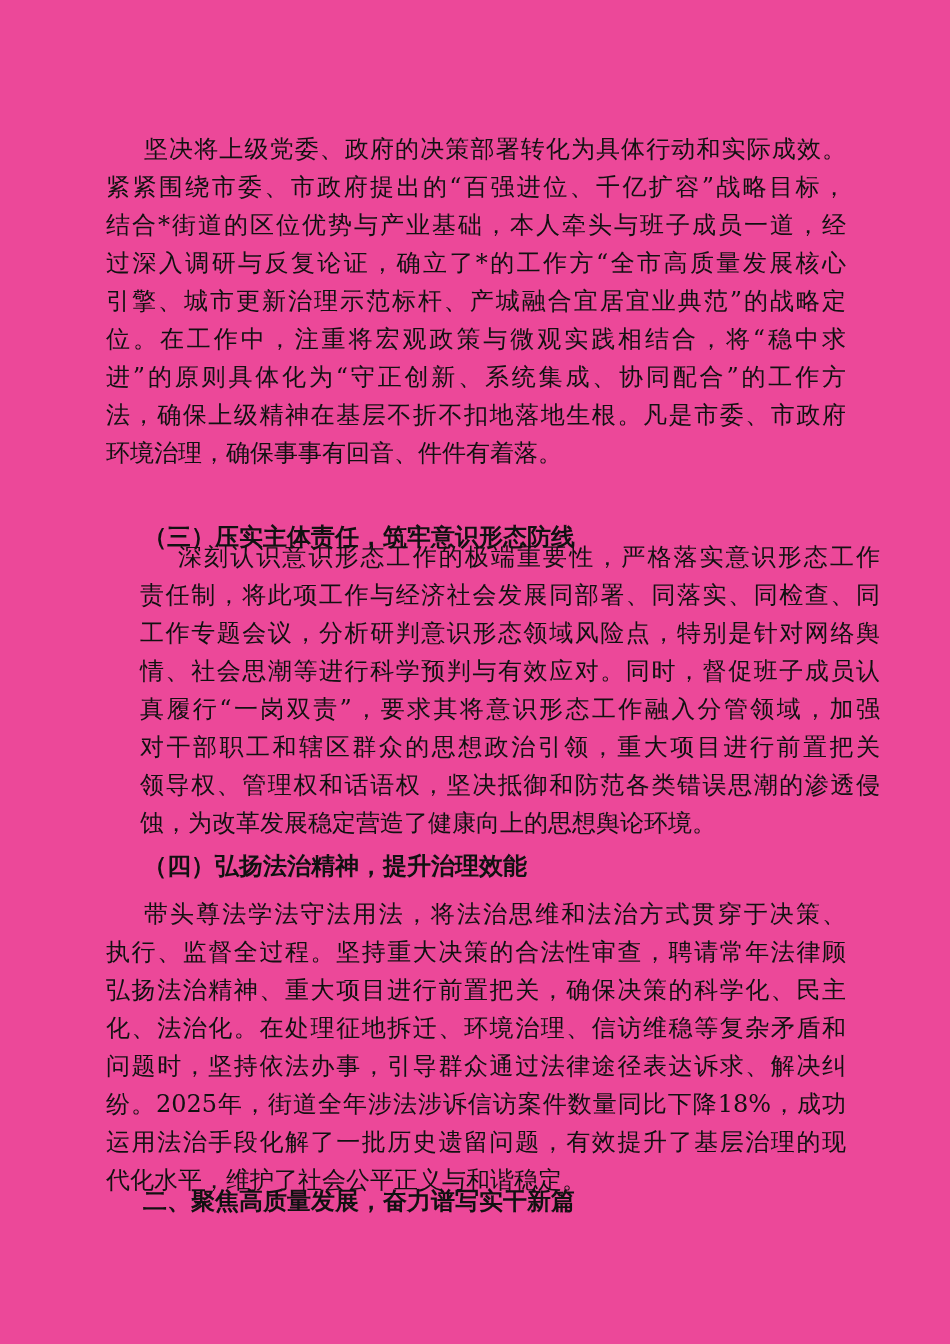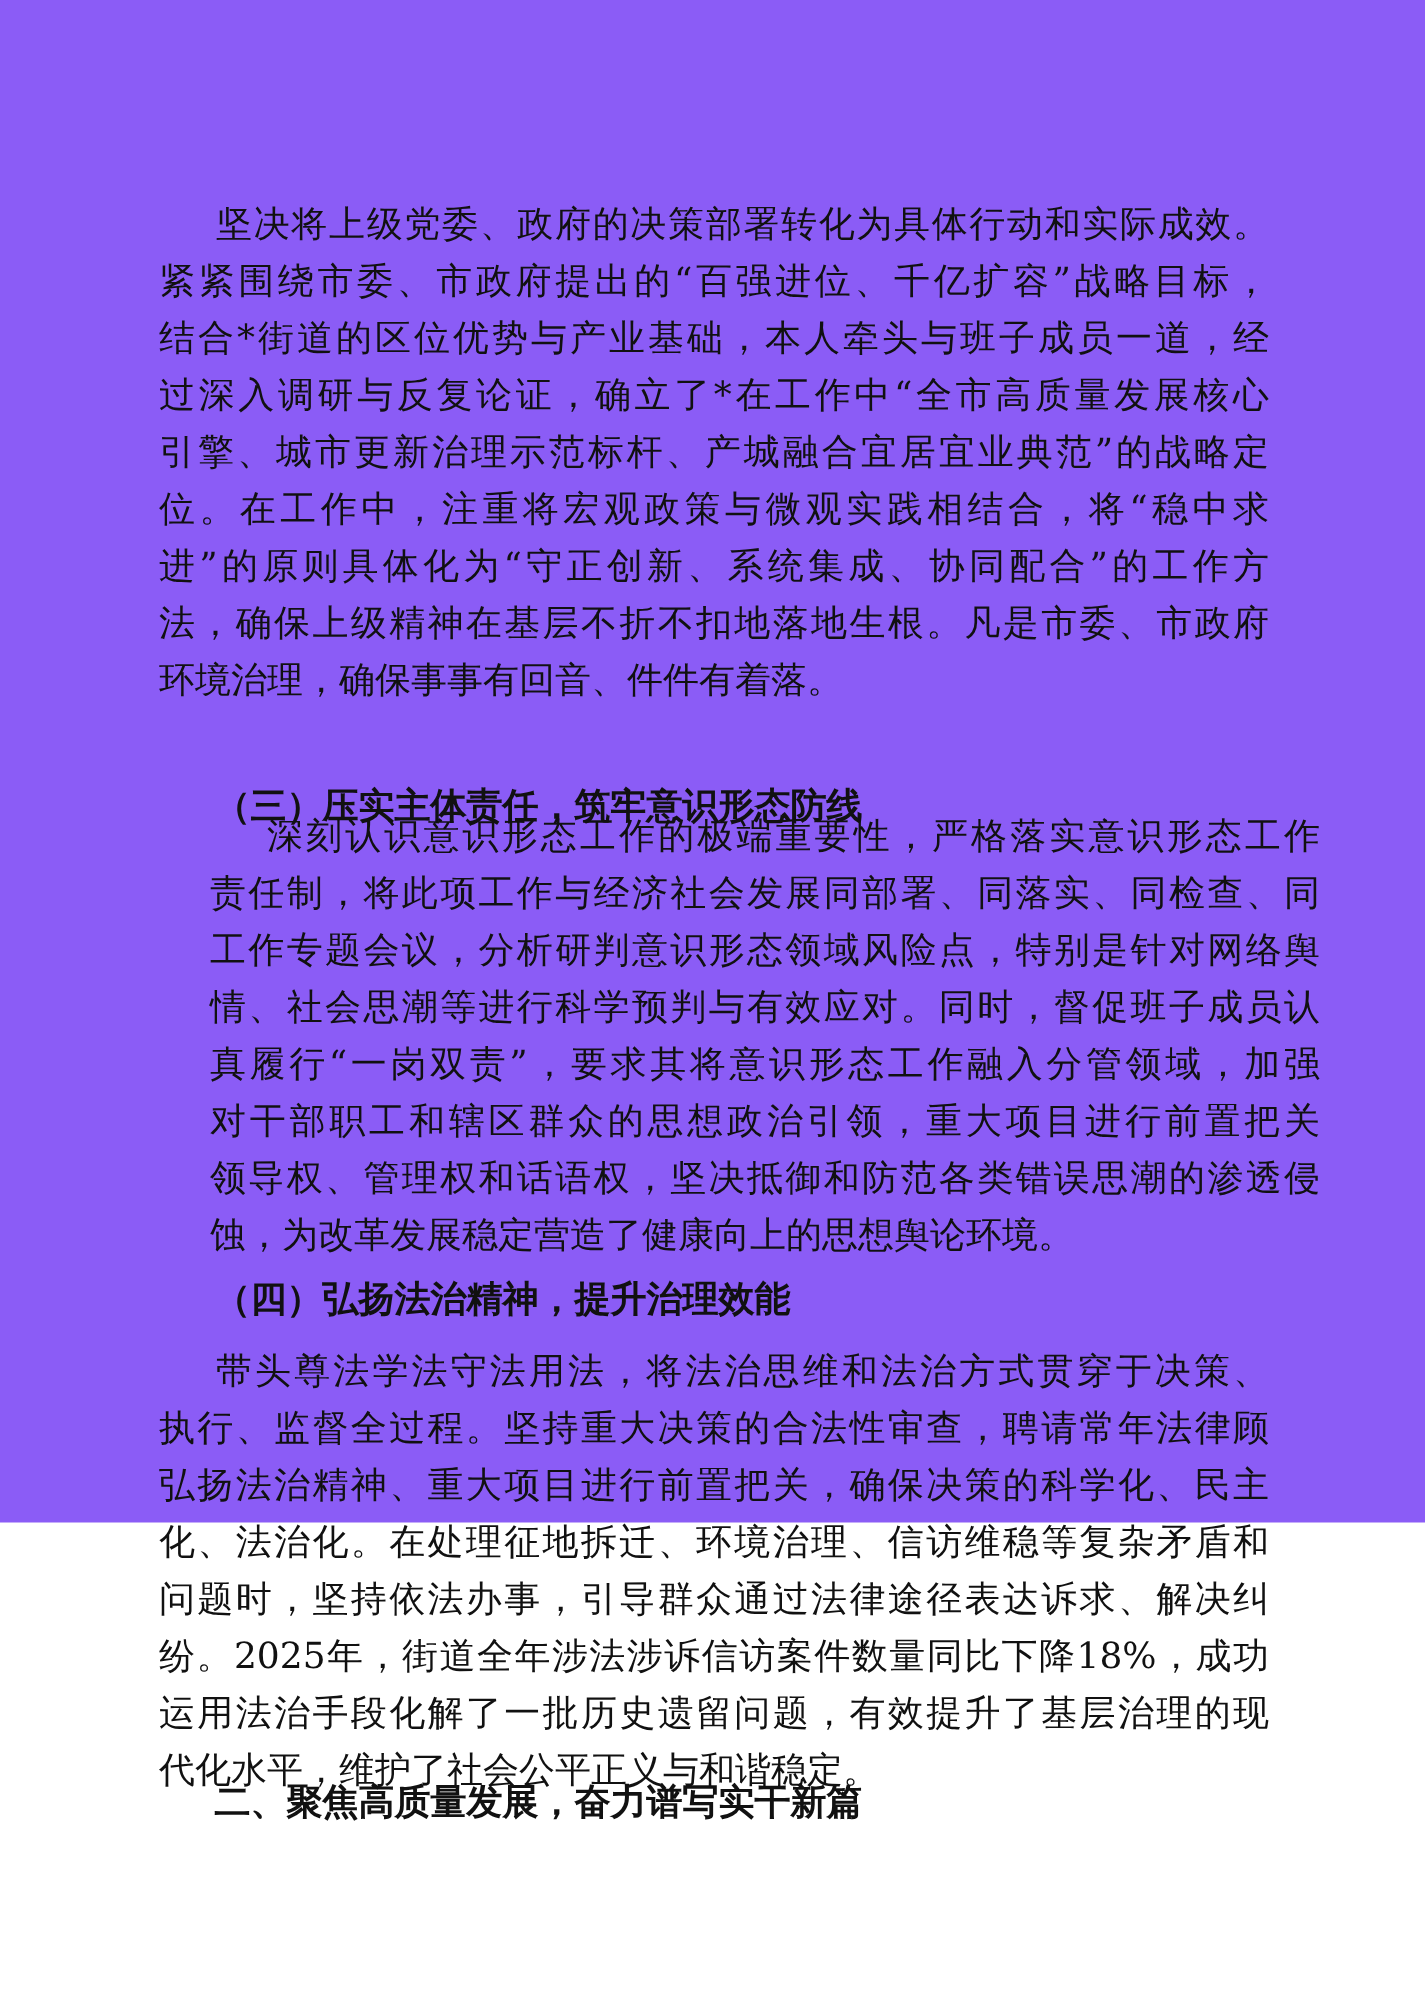--- a/index.html
+++ b/index.html
@@ -13,22 +13,22 @@
       position: relative;
       overflow: hidden;
       font-family: "DejaVu Serif", "Liberation Serif", serif;
       color: #111111;
     }
     .page {
       position: absolute;
       left: 0;
       top: 0;
       width: 950px;
-      height: 1015px;
-      background: #8b5cf6;
+      height: 1344px;
+      background: #ec4899;
     }
     .block {
       position: absolute;
       left: 106px;
       width: 740px;
     }
     .line {
       height: 38px;
       line-height: 38px;
       font-size: 24px;
@@ -57,21 +57,21 @@
   </style>
 </head>
 <body>
 
 <div class="page">
 
   <div class="block" style="top:130px;">
     <div class="line indent">坚决将上级党委、政府的决策部署转化为具体行动和实际成效。</div>
     <div class="line">紧紧围绕市委、市政府提出的“百强进位、千亿扩容”战略目标，</div>
     <div class="line">结合*街道的区位优势与产业基础，本人牵头与班子成员一道，经</div>
-    <div class="line">过深入调研与反复论证，确立了*在工作中“全市高质量发展核心</div>
+    <div class="line">过深入调研与反复论证，确立了*的工作方“全市高质量发展核心</div>
     <div class="line">引擎、城市更新治理示范标杆、产城融合宜居宜业典范”的战略定</div>
     <div class="line">位。在工作中，注重将宏观政策与微观实践相结合，将“稳中求</div>
     <div class="line">进”的原则具体化为“守正创新、系统集成、协同配合”的工作方</div>
     <div class="line">法，确保上级精神在基层不折不扣地落地生根。凡是市委、市政府</div>
     <div class="line last">环境治理，确保事事有回音、件件有着落。</div>
   </div>
 
   <div class="heading" style="top:473px; left:143px;margin-top:44px;">（三）压实主体责任，筑牢意识形态防线</div>
 
   <div class="block" style="top:538px;margin-left:34px;">

